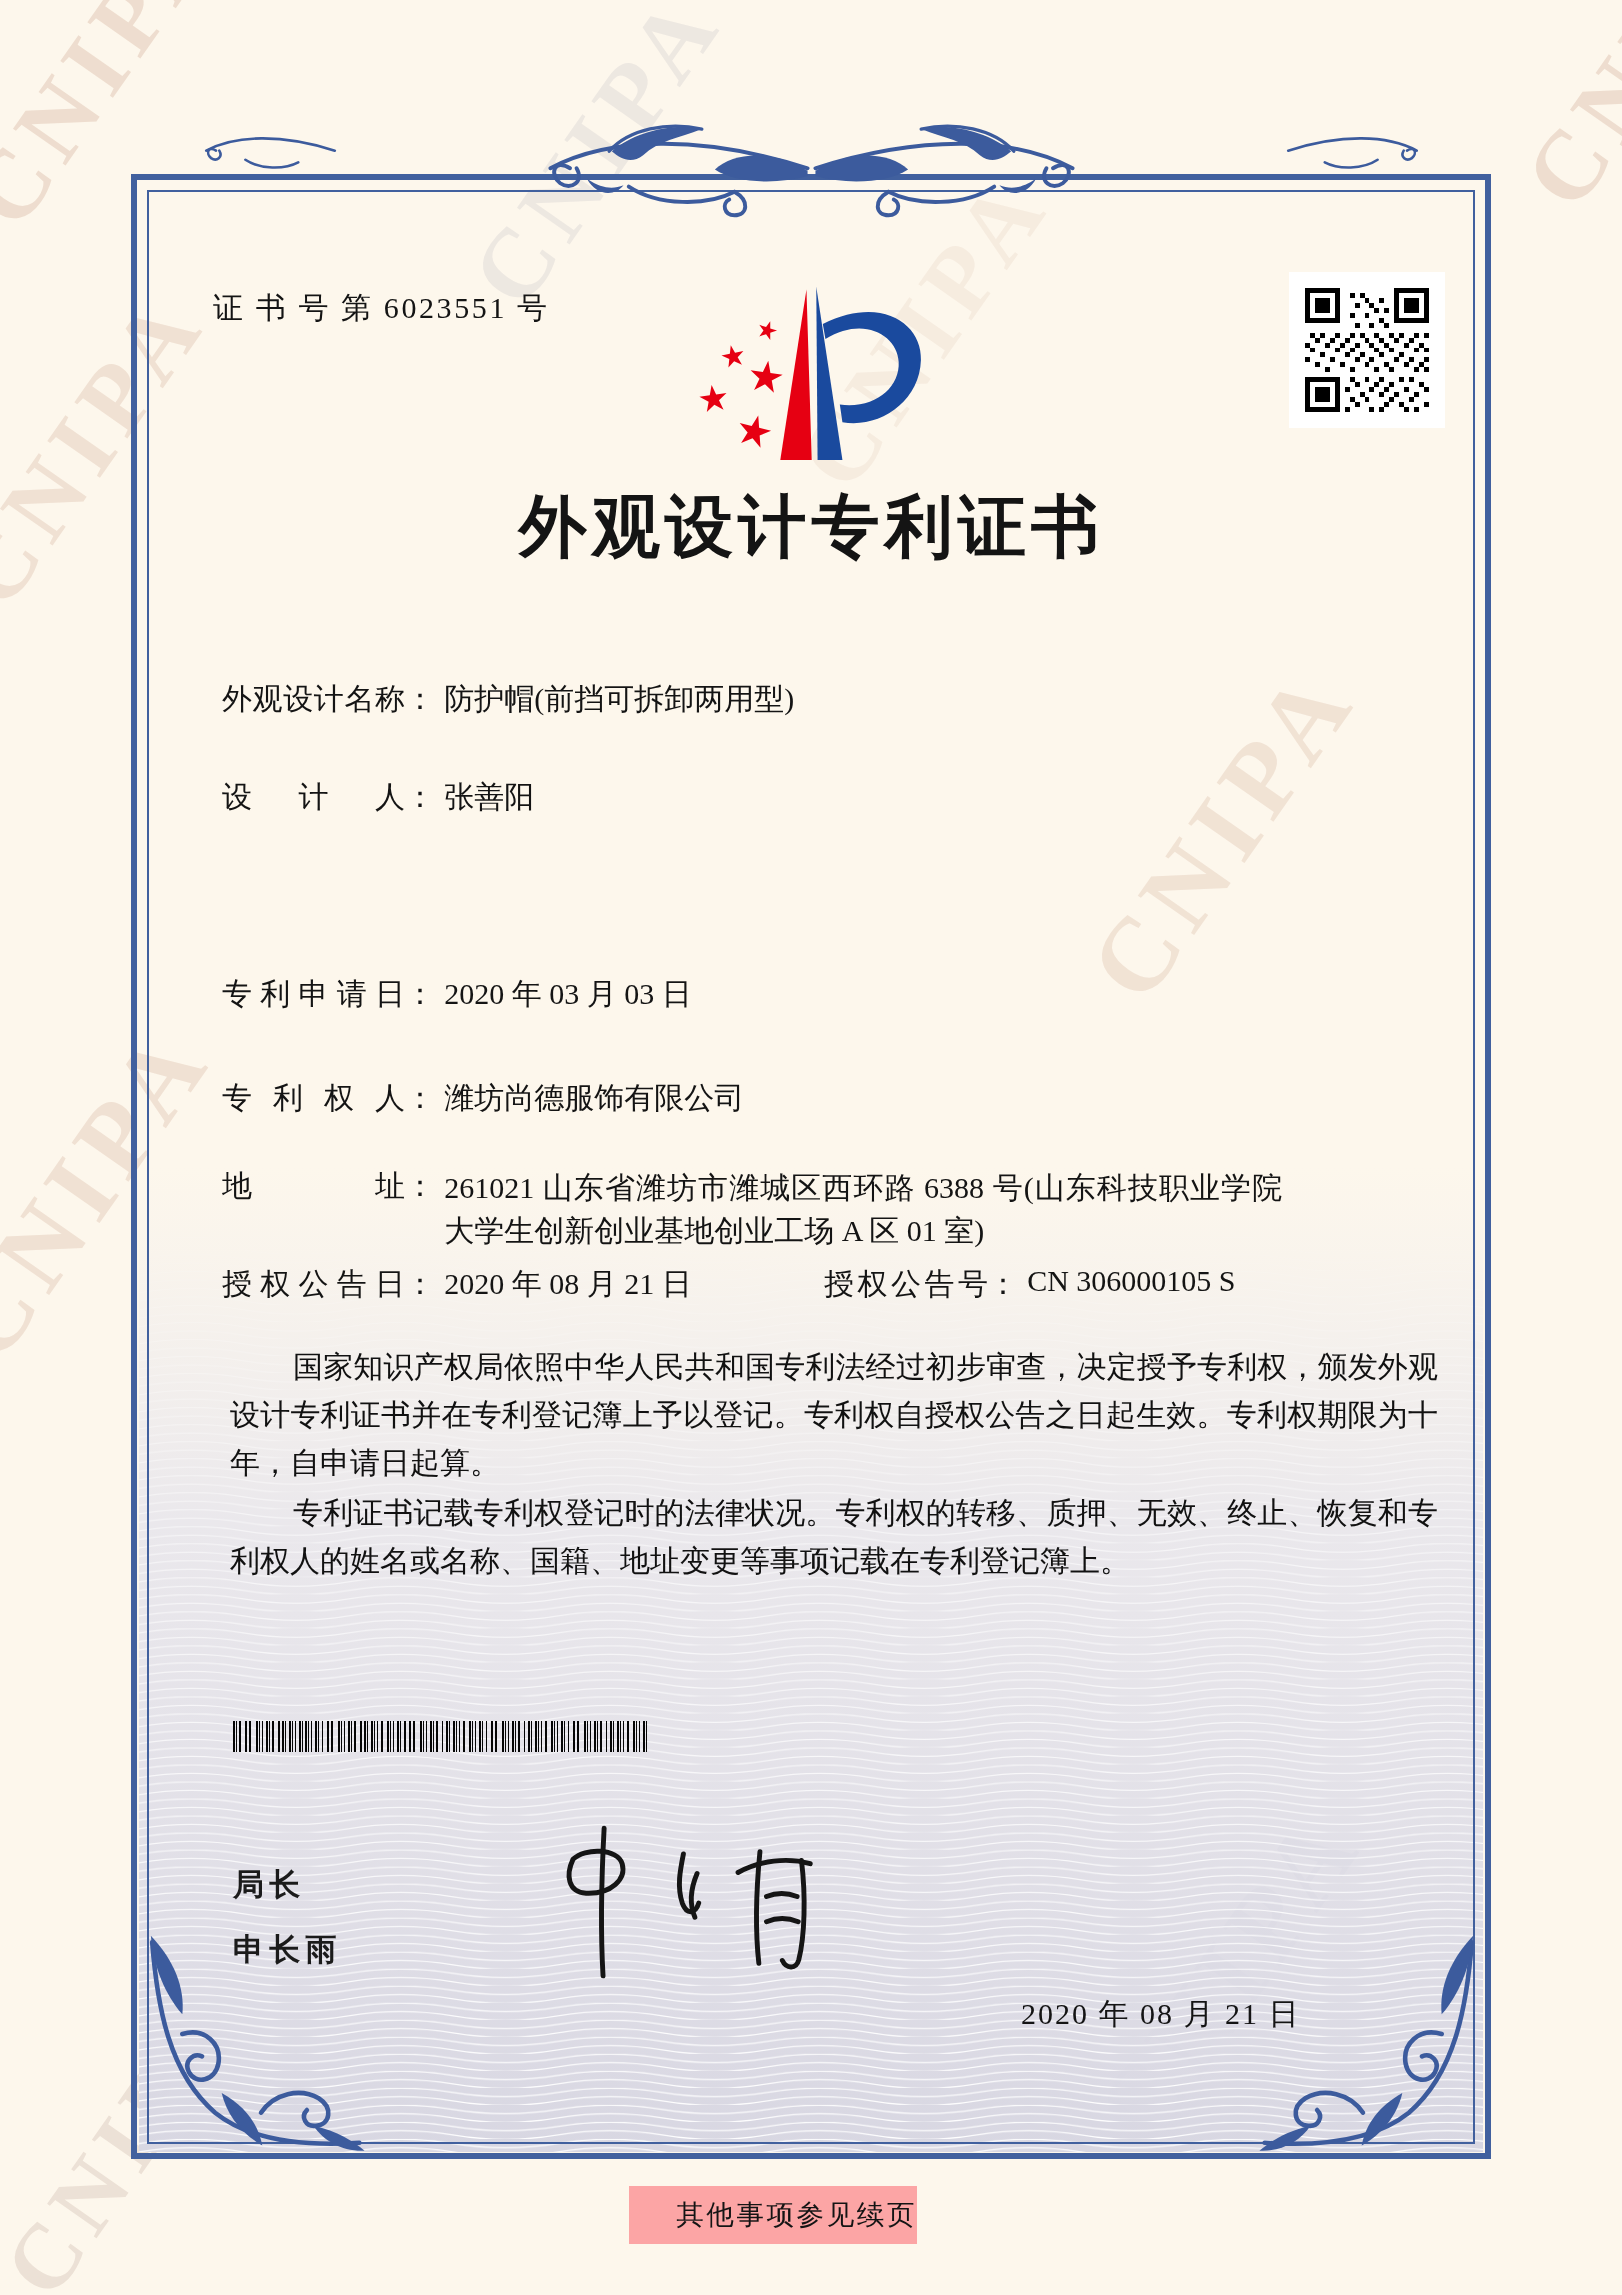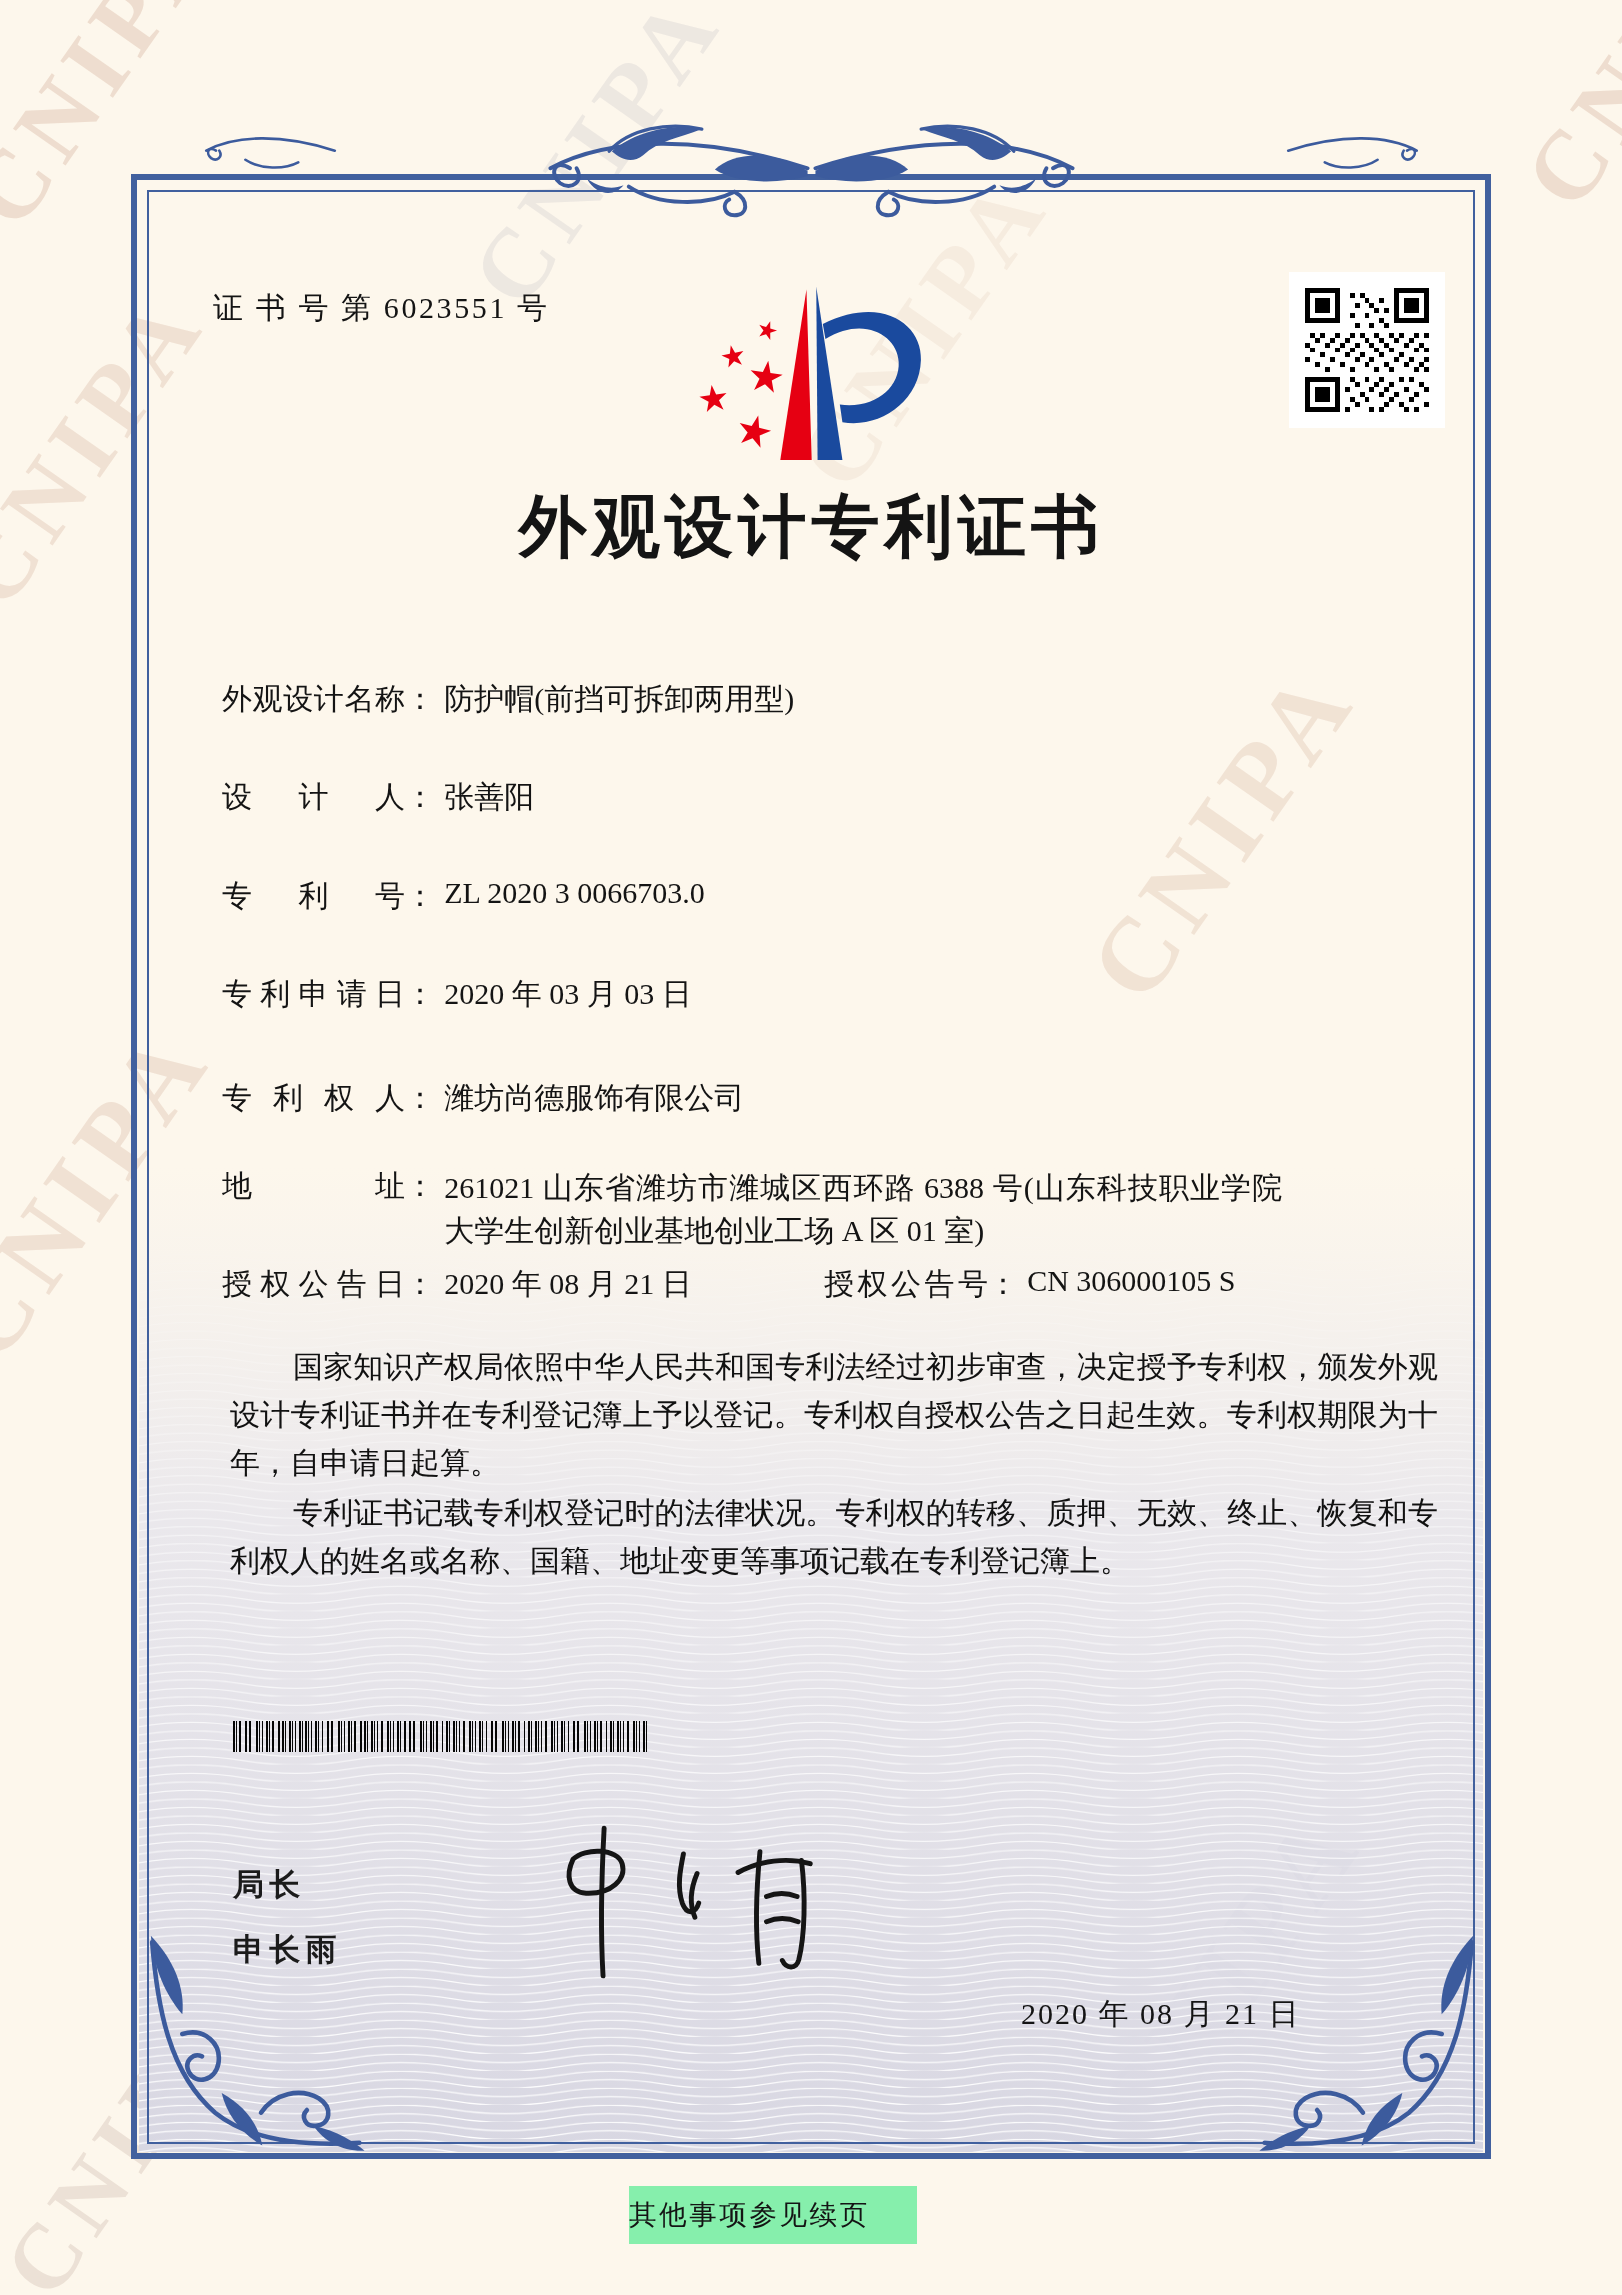--- a/index.html
+++ b/index.html
@@ -56,22 +56,22 @@
       #050505 6.5px 8.5px,transparent 8.5px 9.8px,#050505 9.8px 10.5px,transparent 10.5px 12.4px,
       #050505 12.4px 13.7px,transparent 13.7px 16.4px);}
 
   .off{position:absolute;left:233px;font-size:31px;font-weight:600;letter-spacing:5.2px;
        font-family:"Liberation Sans","DejaVu Sans",sans-serif;color:#1b1b1b;}
   .off-title{top:1864px;} .off-name{top:1929px;}
   .signature{position:absolute;left:497px;top:1820px;}
   .sign-date{position:absolute;left:1021px;top:1994px;font-size:30px;letter-spacing:2px;white-space:nowrap;}
   .pageinfo{position:absolute;left:0;top:2102px;width:1544px;text-align:center;
             font-size:26px;letter-spacing:3.9px;}
-  .notebox{position:absolute;left:629px;top:2186px;width:288px;height:58px;background:#86efac;
-           text-align:left;line-height:58px;font-size:27.5px;letter-spacing:2.6px;z-index:6;}
+  .notebox{position:absolute;left:629px;top:2186px;width:288px;height:58px;background:#fca5a5;
+           text-align:right;line-height:58px;font-size:27.5px;letter-spacing:2.6px;z-index:6;}
 </style>
 </head>
 <body>
 
 <div class="page">
 
   <div class="wm wm1">CNIPA</div>
   <div class="wm wm2">CNIPA</div>
   <div class="wm wm3">CNIPA</div>
   <div class="wm wm4">CNIPA</div>
@@ -227,23 +227,20 @@
     </div>
 
     <div class="title">外观设计专利证书</div>
 
     <div class="row r-name">
       <span class="flabel">外观设计名称</span><span>：</span><span class="fval">防护帽(前挡可拆卸两用型)</span>
     </div>
     <div class="row r-designer">
       <span class="flabel">设计人</span><span>：</span><span class="fval">张善阳</span>
     </div>
-    <div class="row r-patno">
-      <span class="flabel">专利号</span><span>：</span><span class="fval">ZL 2020 3 0066703.0</span>
-    </div>
     <div class="row r-filing">
       <span class="flabel">专利申请日</span><span>：</span><span class="fval">2020 年 03 月 03 日</span>
     </div>
     <div class="row r-patentee">
       <span class="flabel">专利权人</span><span>：</span><span class="fval">潍坊尚德服饰有限公司</span>
     </div>
     <div class="row r-address">
       <span class="flabel">地址</span><span>：</span><span class="fval-wrap">261021 山东省潍坊市潍城区西环路 6388 号(山东科技职业学院大学生创新创业基地创业工场 A 区 01 室)</span>
     </div>
     <div class="row r-grantd">

